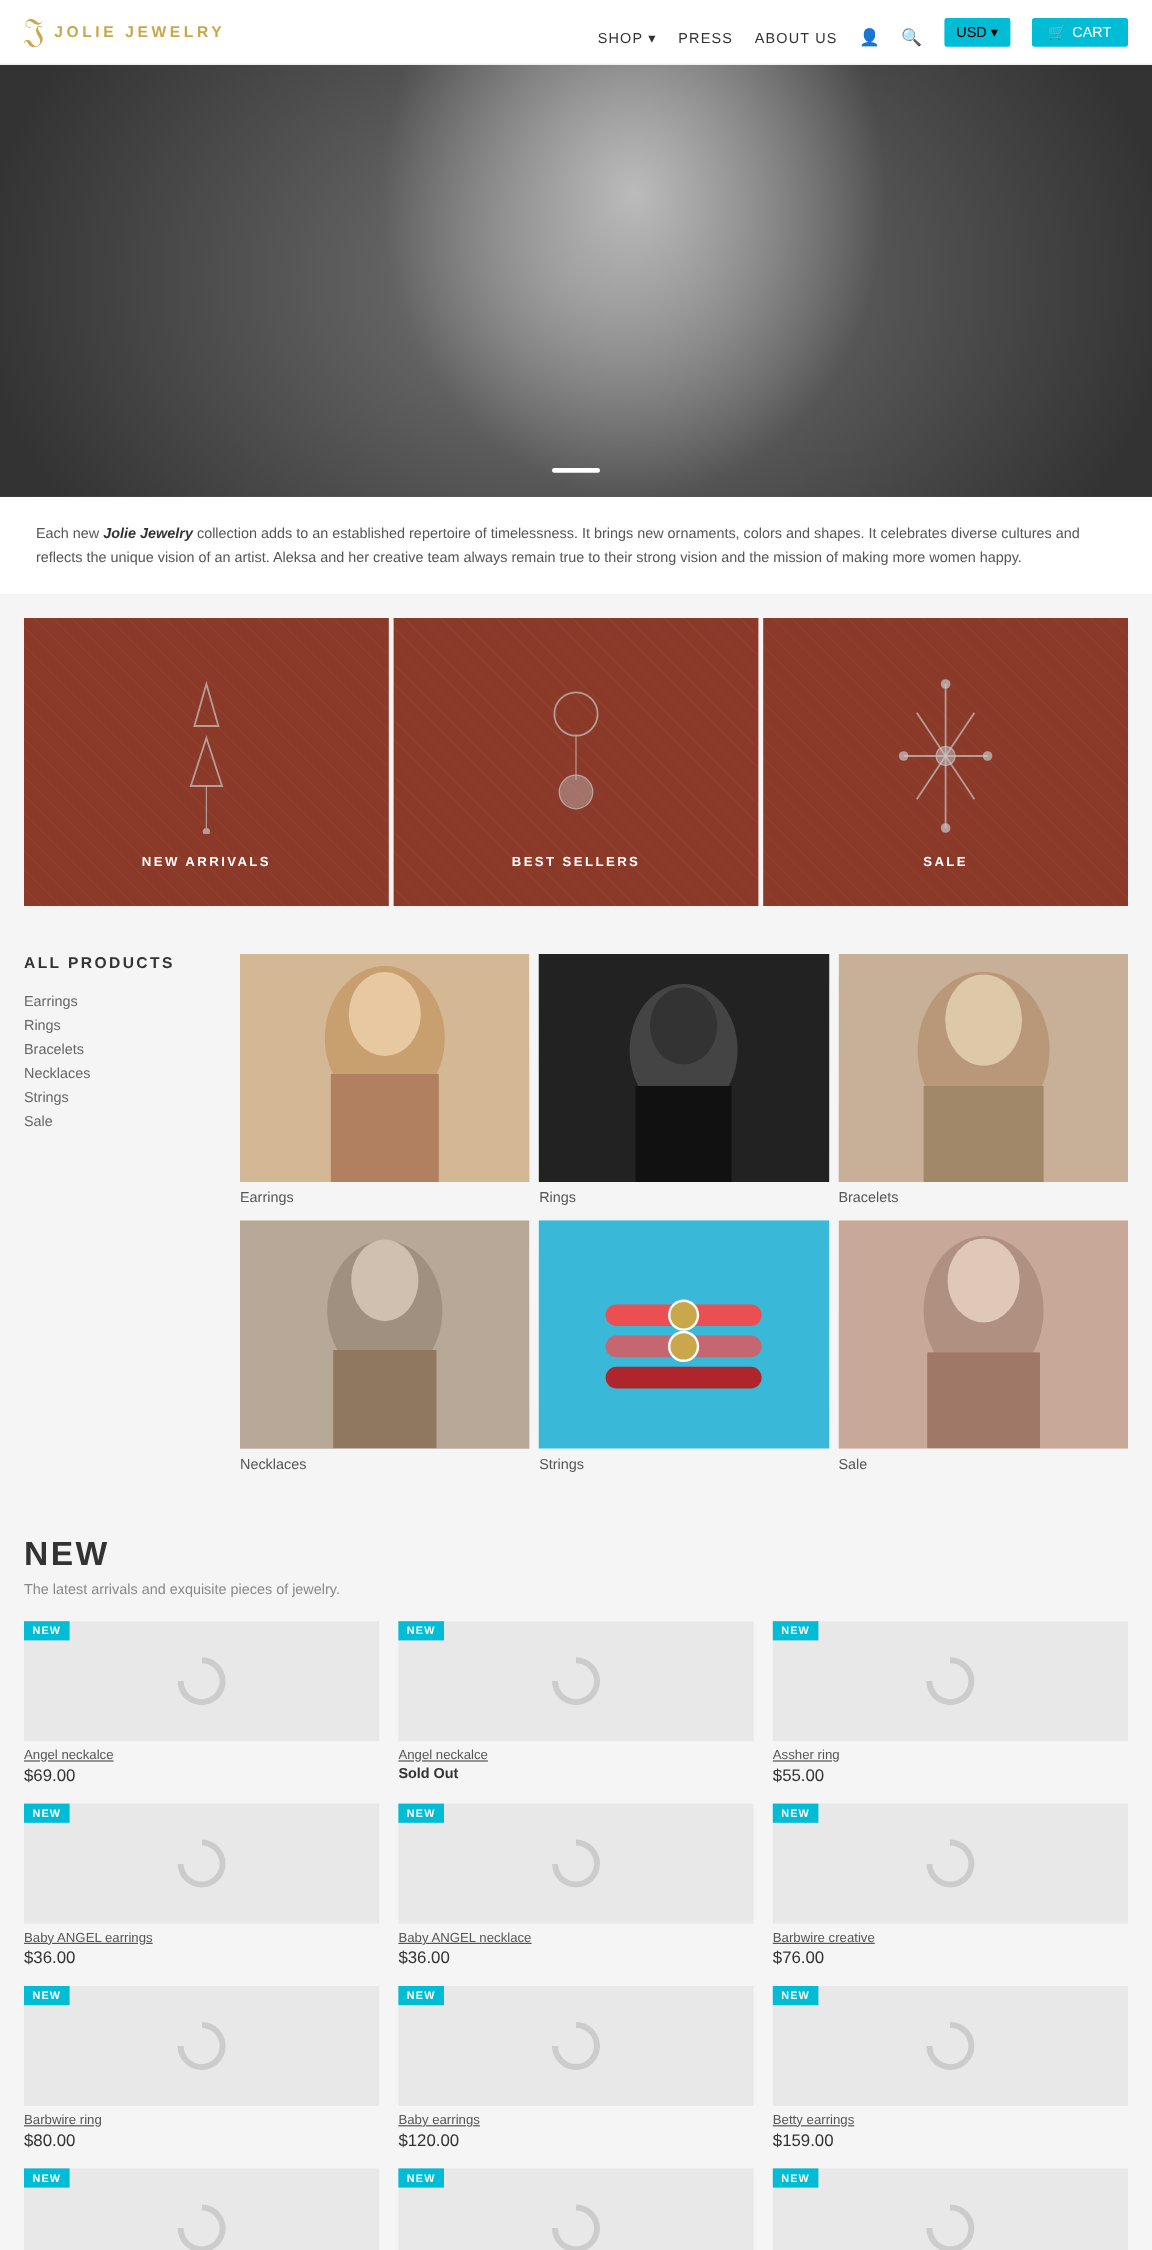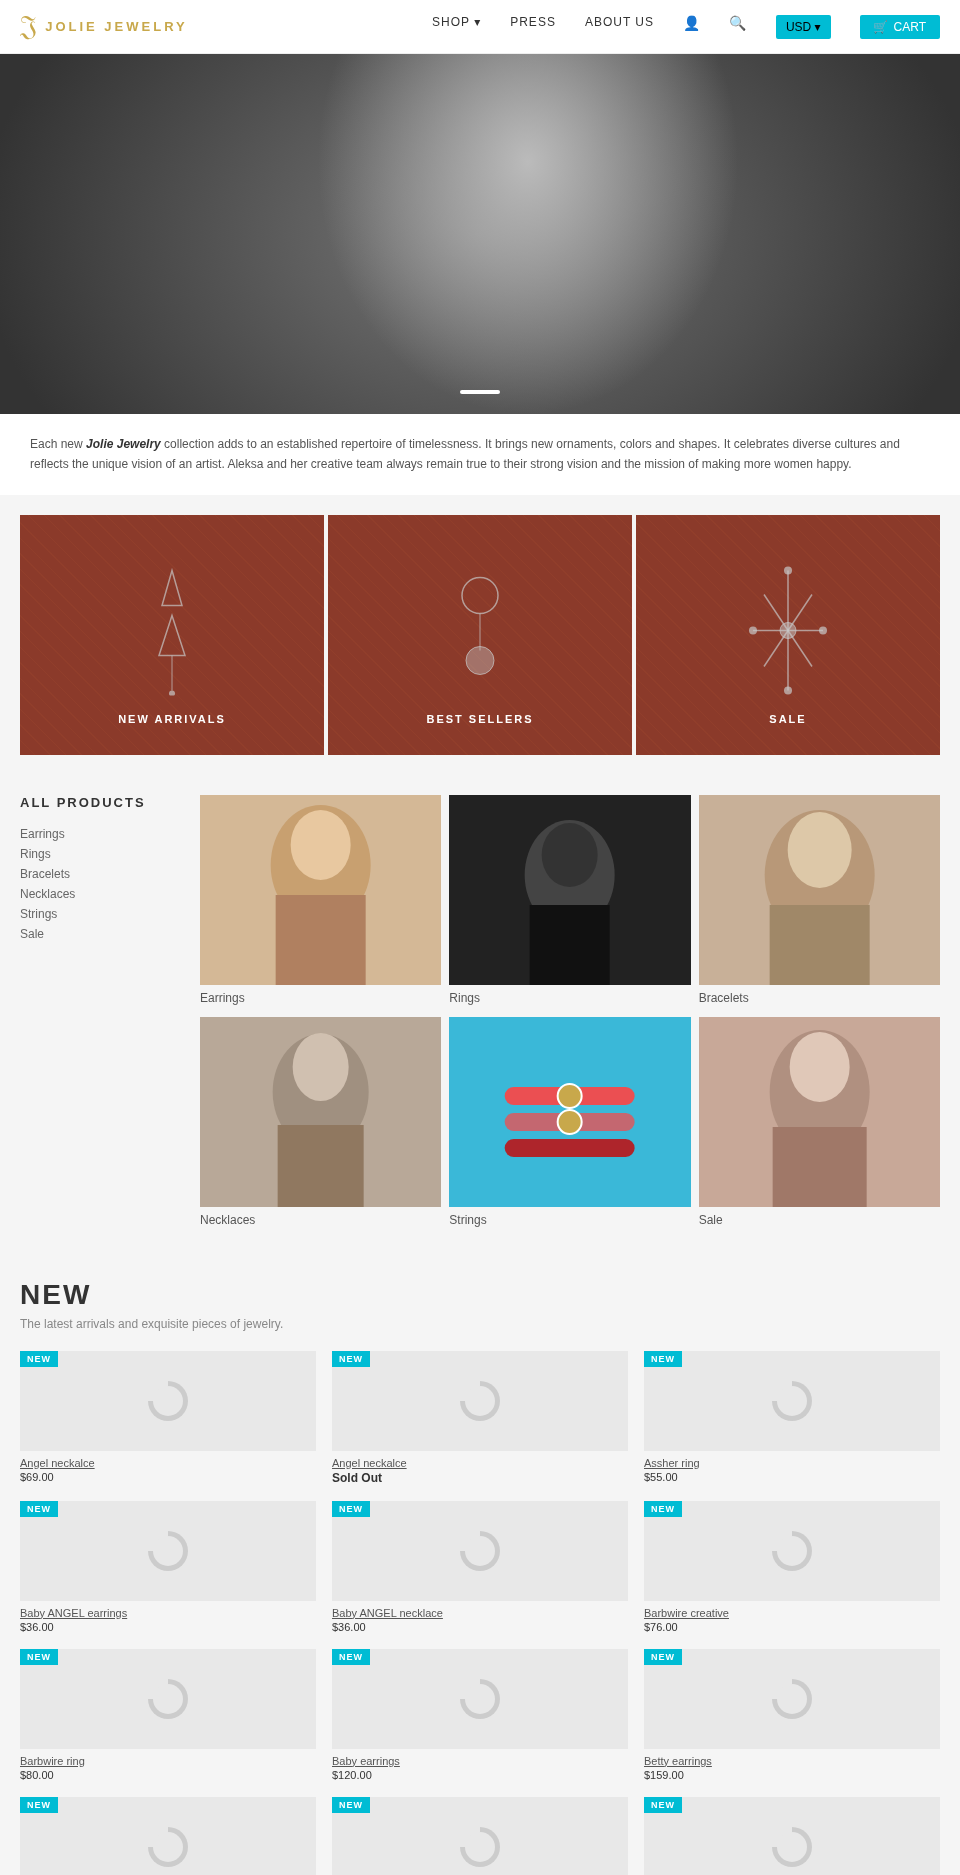--- a/index.html
+++ b/index.html
@@ -27,22 +27,22 @@
     }
     .logo-text {
       font-size: 13px;
       letter-spacing: 3px;
       color: #c8a84b;
       text-transform: uppercase;
       font-weight: bold;
     }
     .nav {
       display: flex;
-      align-items: flex-start;
-      gap: 29px;
+      align-items: flex-end;
+      gap: 18px;
     }
     .nav-item {
       font-size: 12px;
       color: #333;
       text-transform: uppercase;
       letter-spacing: 1px;
       cursor: pointer;
     }
     .nav-icon {
       font-size: 14px;
@@ -302,21 +302,21 @@
       background: #e8e8e8;
       border-radius: 50%;
     }
     .product-name {
       font-size: 11px;
       color: #555;
       margin-top: 6px;
       text-decoration: underline;
     }
     .product-price {
-      font-size: 11px;
+      font-size: 14px;
       color: #333;
       margin-top: 2px;
     }
     .sold-out {
       font-size: 12px;
       color: #333;
       font-weight: bold;
       margin-top: 2px;
     }
   </style>

